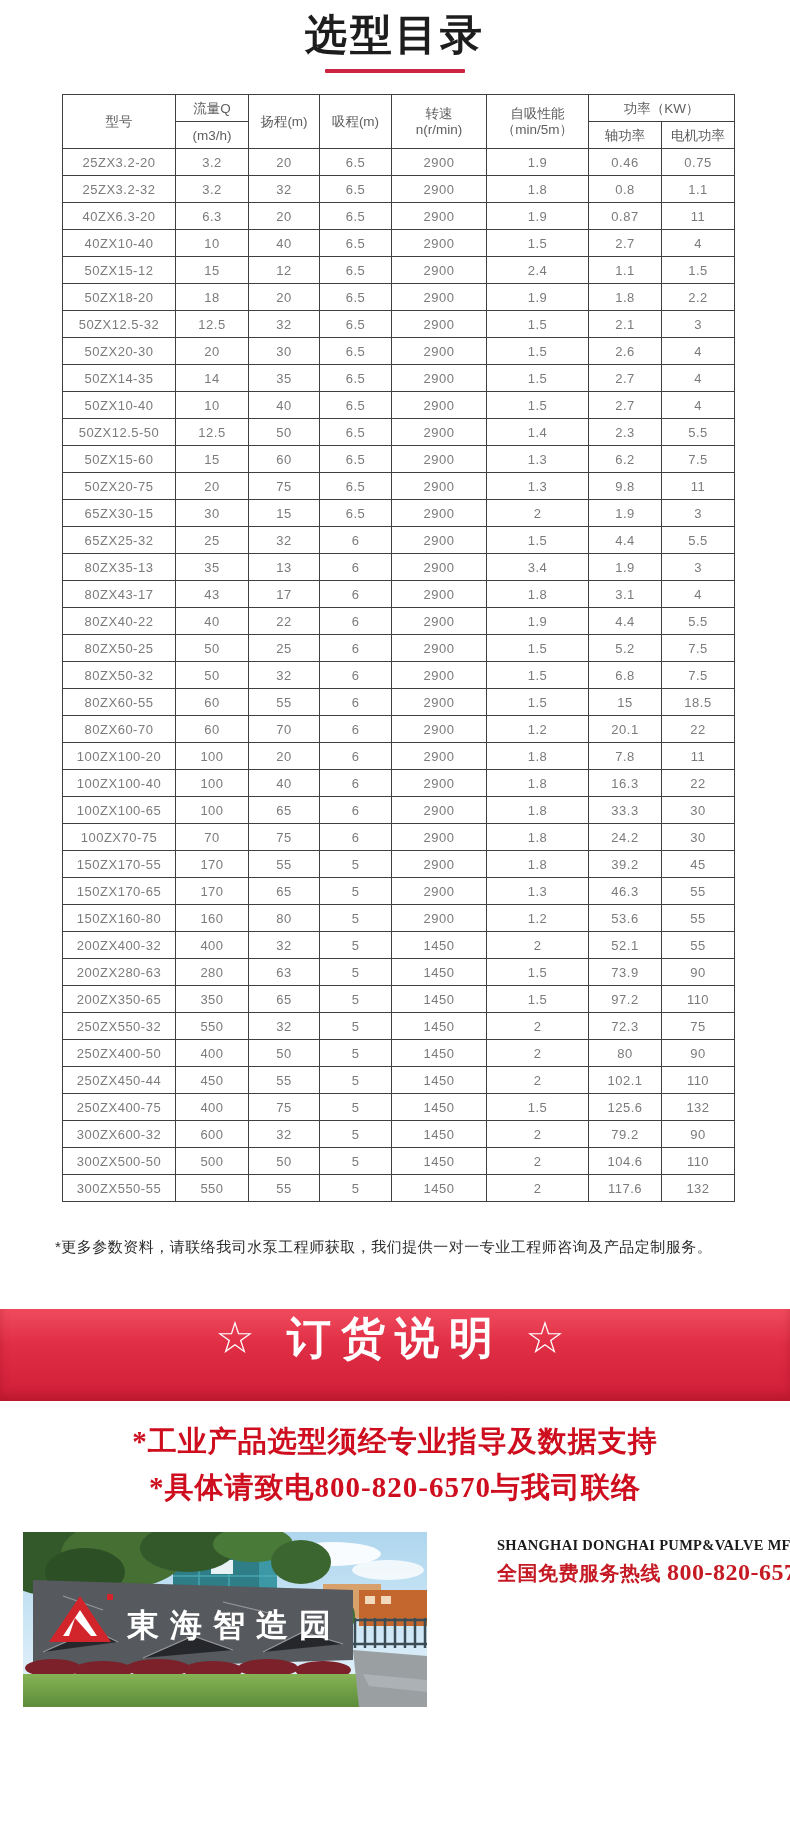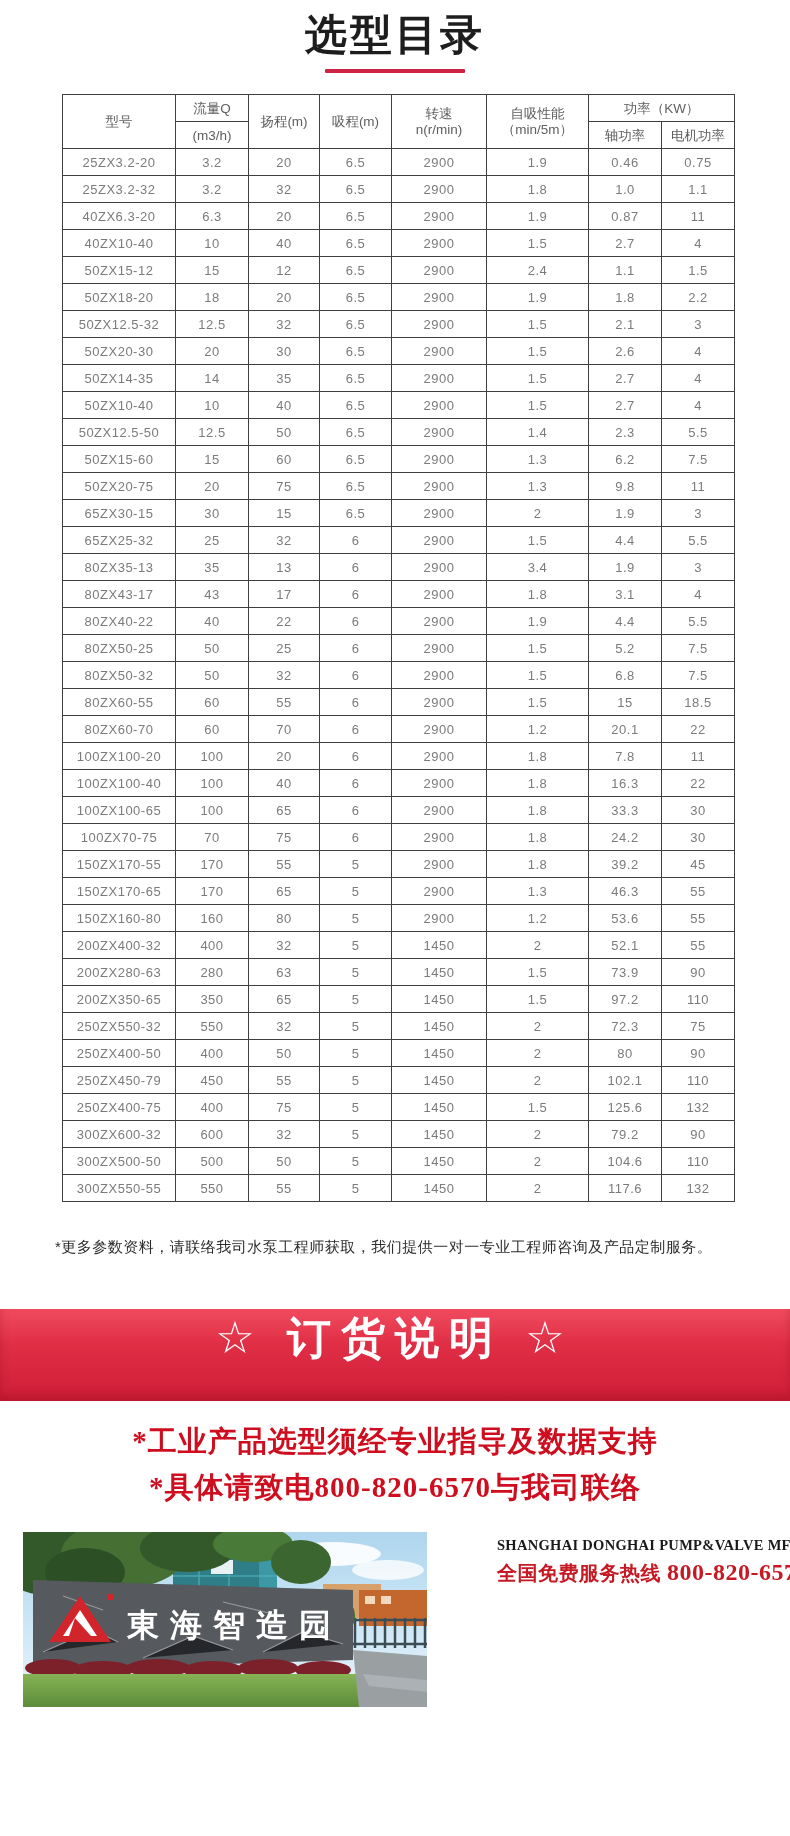--- a/index.html
+++ b/index.html
@@ -124,21 +124,21 @@
         <td>0.46</td>
         <td>0.75</td>
       </tr>
       <tr>
         <td>25ZX3.2-32</td>
         <td>3.2</td>
         <td>32</td>
         <td>6.5</td>
         <td>2900</td>
         <td>1.8</td>
-        <td>1.0</td>
+        <td>0.8</td>
         <td>1.1</td>
       </tr>
       <tr>
         <td>40ZX6.3-20</td>
         <td>6.3</td>
         <td>20</td>
         <td>6.5</td>
         <td>2900</td>
         <td>1.9</td>
         <td>0.87</td>
@@ -448,21 +448,21 @@
         <td>250ZX400-50</td>
         <td>400</td>
         <td>50</td>
         <td>5</td>
         <td>1450</td>
         <td>2</td>
         <td>80</td>
         <td>90</td>
       </tr>
       <tr>
-        <td>250ZX450-79</td>
+        <td>250ZX450-44</td>
         <td>450</td>
         <td>55</td>
         <td>5</td>
         <td>1450</td>
         <td>2</td>
         <td>102.1</td>
         <td>110</td>
       </tr>
       <tr>
         <td>250ZX400-75</td>

